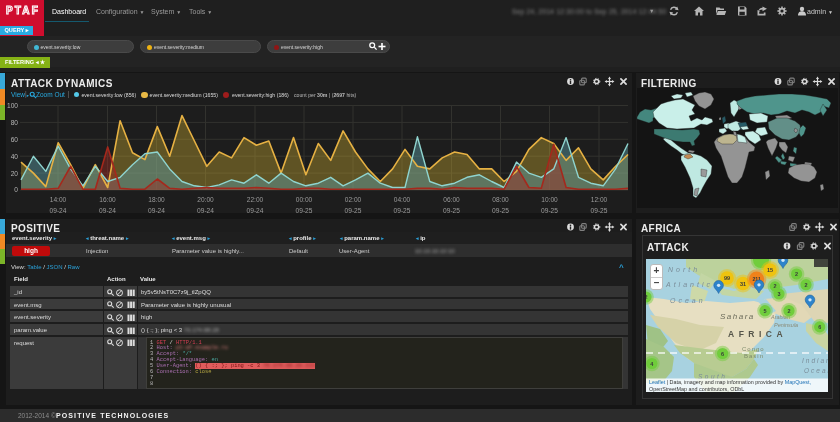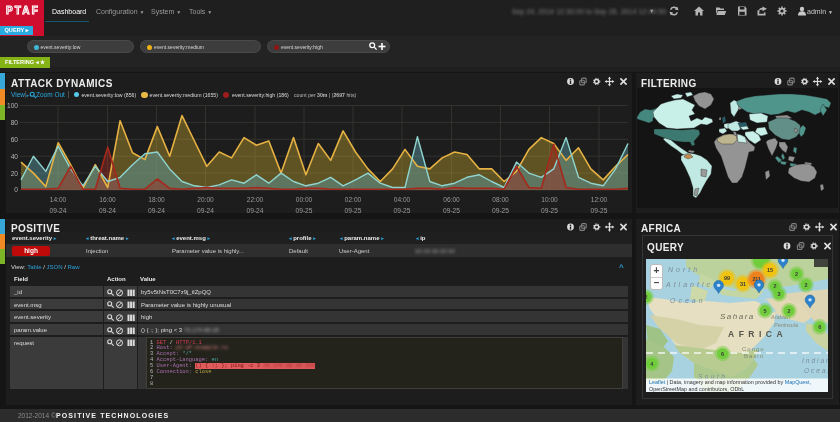--- a/index.html
+++ b/index.html
@@ -458,21 +458,21 @@
       <path d="M0,4.9 L1.5,2.6 L-1.5,2.6 Z"></path>
       <path d="M-4.9,0 L-2.6,1.5 L-2.6,-1.5 Z"></path>
       <path d="M4.9,0 L2.6,1.5 L2.6,-1.5 Z"></path>
     </g>
     <g transform="translate(48.5,8)" stroke="#ddd" stroke-width="1.7" stroke-linecap="round">
       <line x1="-2.6" y1="-2.6" x2="2.6" y2="2.6"></line>
       <line x1="-2.6" y1="2.6" x2="2.6" y2="-2.6"></line>
     </g>
   </svg>
 <div class="abs" style="left:642px;top:235px;width:191px;height:164px;background:#1e1e1e;border:1px solid #353535"></div>
-<div class="ptitle" style="left:647px;top:242px">QUERY</div>
+<div class="ptitle" style="left:647px;top:242px">ATTACK</div>
 <svg class="abs" style="left:780px;top:238px" width="53" height="17" viewBox="0 0 53 17">
     <g transform="translate(7,8)">
       <circle r="3.4" fill="#ddd"></circle>
       <rect x="-0.7" y="-2.4" width="1.4" height="1.4" fill="#222"></rect>
       <rect x="-0.7" y="-0.6" width="1.4" height="3.2" fill="#222"></rect>
     </g>
     <g transform="translate(20.6,8)" stroke="#808080" fill="none" stroke-width="1.1">
       <rect x="-3.2" y="-1.2" width="4.6" height="4.6" rx="1"></rect>
       <rect x="-1.4" y="-3.4" width="4.6" height="4.6" rx="1"></rect>
     </g>

